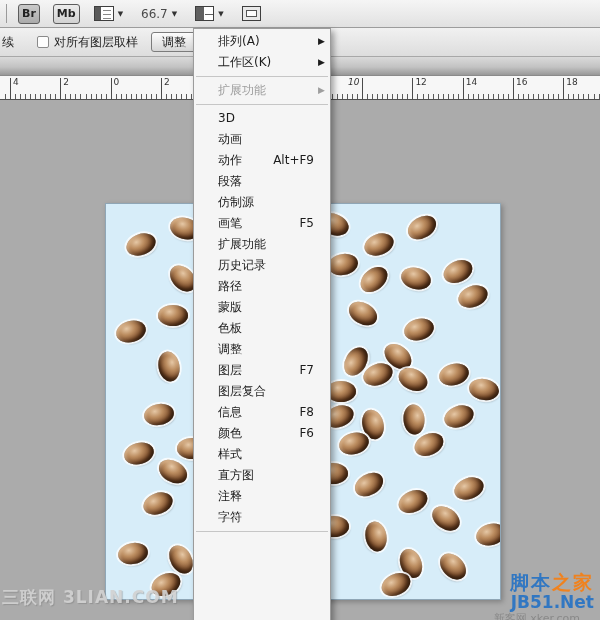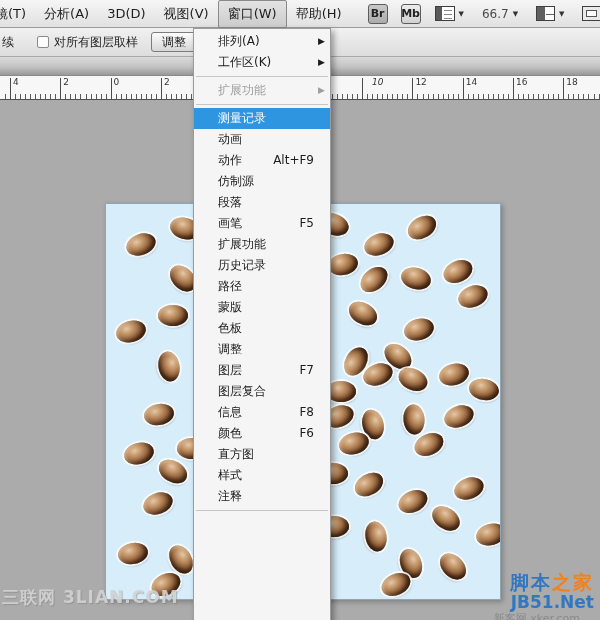--- a/index.html
+++ b/index.html
@@ -127,28 +127,20 @@
   .wm-right .l2 { font-size:17px; position:relative; }
   .wm-faint {
     position:absolute; right:14px; top:20px; z-index:-1;
     font-size:11px; font-weight:normal; color:rgba(110,110,110,0.55); white-space:nowrap;
   }
 </style>
 </head>
 <body>
 
 <div class="menubar">
-  <div style="display:flex;align-items:center;">
-      <div class="mb-item">镜(T)</div>
-      <div class="mb-item">分析(A)</div>
-      <div class="mb-item">3D(D)</div>
-      <div class="mb-item">视图(V)</div>
-      <div class="mb-item active">窗口(W)</div>
-      <div class="mb-item">帮助(H)</div>
-    </div>
   <div class="mb-sep"></div>
   <div class="sq-btn br">Br</div>
   <div class="sq-btn mb">Mb</div>
   <div class="ctl">
     <div class="icon-panel"></div>
     <span class="drop-arrow">▼</span>
   </div>
   <div class="ctl" style="margin-left:18px;">
     <span class="zoom-text">66.7</span>
     <span class="drop-arrow">▼</span>
@@ -301,21 +293,21 @@
     <span class="tick-label" style="left: 113.6px;">0</span>
     <div class="tick-major" style="left: 160.9px;"></div>
     <span class="tick-label" style="left: 163.9px;">2</span>
     <div class="tick-major" style="left: 211.2px;"></div>
     <span class="tick-label" style="left: 214.2px;">4</span>
     <div class="tick-major" style="left: 261.5px;"></div>
     <span class="tick-label" style="left: 264.5px;">6</span>
     <div class="tick-major" style="left: 311.8px;"></div>
     <span class="tick-label" style="left: 314.8px;">8</span>
     <div class="tick-major" style="left: 362.1px;"></div>
-    <span class="tick-label" style="left: 372px; font-style: italic;">10</span>
+    <span class="tick-label" style="left: 348px; font-style: italic;">10</span>
     <div class="tick-major" style="left: 412.4px;"></div>
     <span class="tick-label" style="left: 415.4px;">12</span>
     <div class="tick-major" style="left: 462.7px;"></div>
     <span class="tick-label" style="left: 465.7px;">14</span>
     <div class="tick-major" style="left: 513px;"></div>
     <span class="tick-label" style="left: 516px;">16</span>
     <div class="tick-major" style="left: 563.3px;"></div>
     <span class="tick-label" style="left: 566.3px;">18</span>
   </div>
 
@@ -380,33 +372,34 @@
     <span id="wm-url" style="color: rgb(49, 119, 194);">JB51.Net</span>
   </div>
 </div>
 
 <div class="menu-panel">
     <div class="menu-item"><span>排列(A)</span><span class="menu-subarrow">▶</span></div>
     <div class="menu-item"><span>工作区(K)</span><span class="menu-subarrow">▶</span></div>
     <div class="menu-sep"></div>
     <div class="menu-item disabled"><span>扩展功能</span><span class="menu-subarrow">▶</span></div>
     <div class="menu-sep"></div>
-    <div class="menu-item selected" style="background: rgb(46, 149, 224);"><span>测量记录</span></div>
+    <div class="menu-item"><span>3D</span></div>
     <div class="menu-item"><span>动画</span></div>
     <div class="menu-item"><span>动作</span><span class="menu-shortcut">Alt+F9</span></div>
+    <div class="menu-item"><span>段落</span></div>
     <div class="menu-item"><span>仿制源</span></div>
-    <div class="menu-item"><span>段落</span></div>
     <div class="menu-item"><span>画笔</span><span class="menu-shortcut">F5</span></div>
     <div class="menu-item"><span>扩展功能</span></div>
     <div class="menu-item"><span>历史记录</span></div>
     <div class="menu-item"><span>路径</span></div>
     <div class="menu-item"><span>蒙版</span></div>
     <div class="menu-item"><span>色板</span></div>
     <div class="menu-item"><span>调整</span></div>
     <div class="menu-item"><span>图层</span><span class="menu-shortcut">F7</span></div>
     <div class="menu-item"><span>图层复合</span></div>
     <div class="menu-item"><span>信息</span><span class="menu-shortcut">F8</span></div>
     <div class="menu-item"><span>颜色</span><span class="menu-shortcut">F6</span></div>
+    <div class="menu-item"><span>样式</span></div>
     <div class="menu-item"><span>直方图</span></div>
-    <div class="menu-item"><span>样式</span></div>
     <div class="menu-item"><span>注释</span></div>
+    <div class="menu-item"><span>字符</span></div>
     <div class="menu-sep"></div>
   </div>
 
 </body></html>

